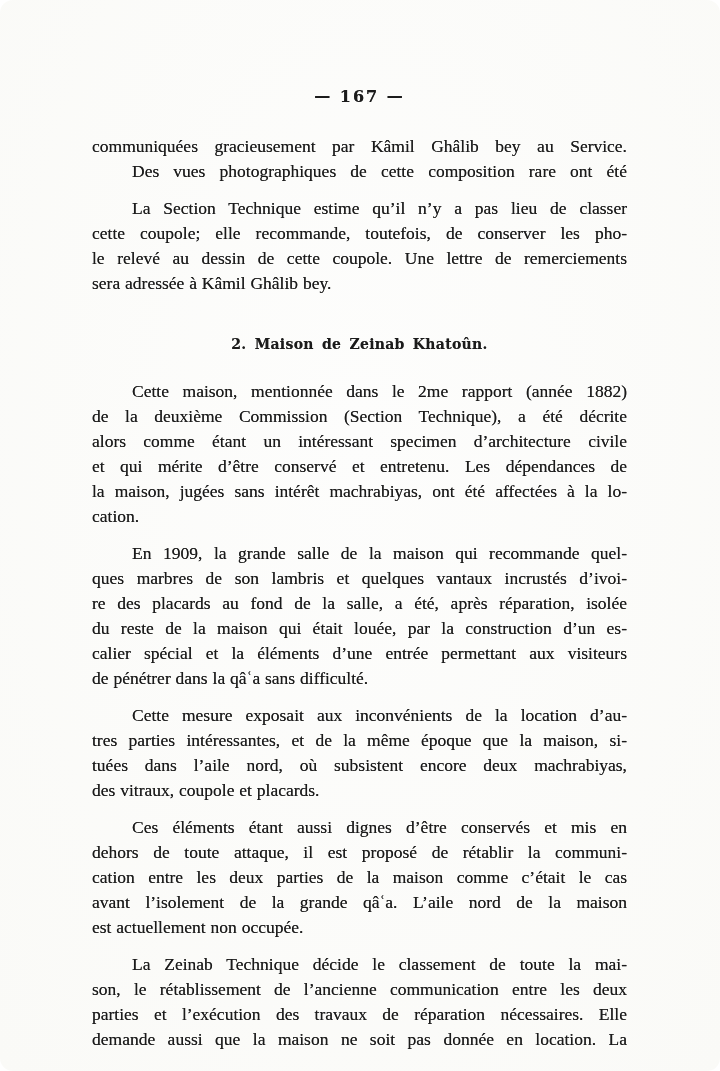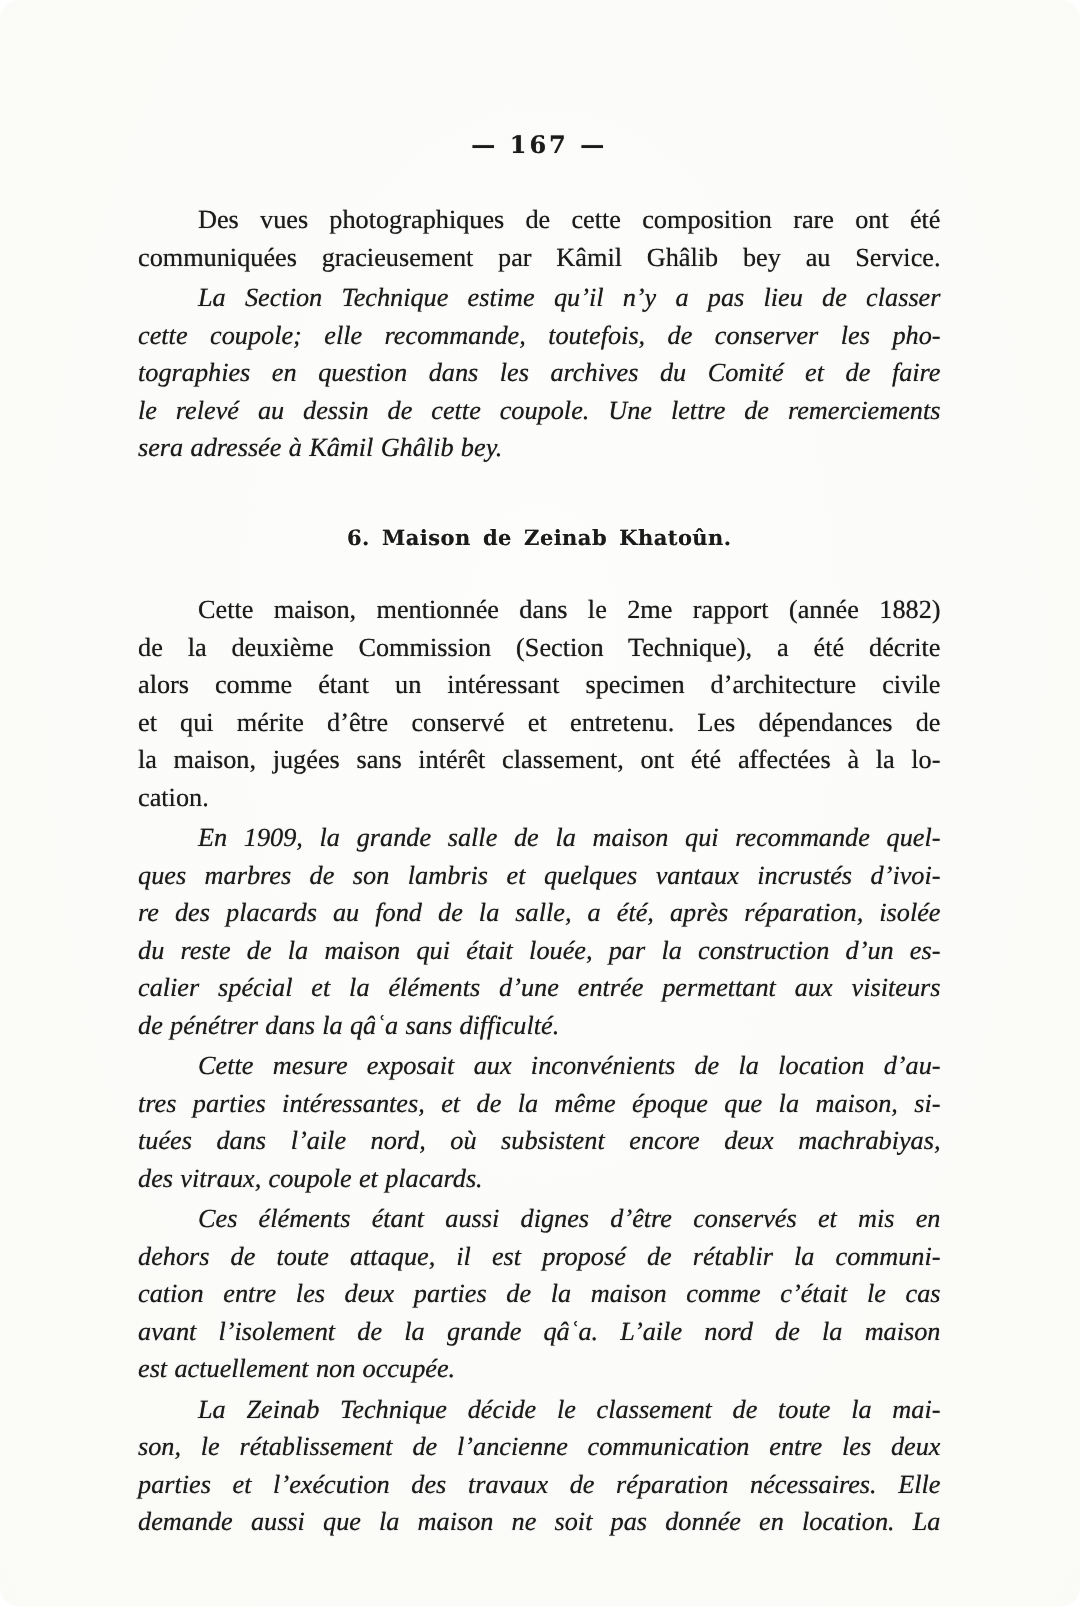--- a/index.html
+++ b/index.html
@@ -23,21 +23,21 @@
     font-family: "DejaVu Serif", serif;
     font-weight: bold;
     font-size: 16px;
     line-height: 18px;
     text-align: center;
     letter-spacing: 2px;
     margin-bottom: 28px;
     text-shadow: 0 0 0.5px rgba(25,25,25,0.7);
   }
   .para { margin: 0; }
-  .para + .para { margin-top: 2px; font-style: italic; }
+  .para + .para { margin-top: 12px; }
   .line {
     font-size: 17.5px;
     line-height: 25px;
     text-align: justify;
     text-align-last: justify;
     word-spacing: 0.5px;
     text-shadow: 0 0 0.55px rgba(25,25,25,0.75);
   }
   .line.first { text-indent: 40px; }
   .line.plast { text-align-last: left; }
@@ -54,37 +54,36 @@
   }
 </style>
 </head>
 <body>
 
 <div class="page" style="color: rgb(27, 27, 27);">
   <div class="textblock">
     <div class="pagenum">— 167 —</div>
     <div id="content">
         <div class="para">
+          <div class="line">communiquées gracieusement par Kâmil Ghâlib bey au Service.</div>
           <div class="line first">Des vues photographiques de cette composition rare ont été</div>
-          <div class="line">communiquées gracieusement par Kâmil Ghâlib bey au Service.</div>
         </div>
         <div class="para">
           <div class="line first">La Section Technique estime qu’il n’y a pas lieu de classer</div>
           <div class="line">cette coupole; elle recommande, toutefois, de conserver les pho-</div>
-          <div class="line">tographies en question dans les archives du Comité et de faire</div>
           <div class="line">le relevé au dessin de cette coupole. Une lettre de remerciements</div>
           <div class="line plast">sera adressée à Kâmil Ghâlib bey.</div>
         </div>
-        <div class="heading">6. Maison de Zeinab Khatoûn.</div>
+        <div class="heading">2. Maison de Zeinab Khatoûn.</div>
         <div class="para">
           <div class="line first">Cette maison, mentionnée dans le 2me rapport (année 1882)</div>
           <div class="line">de la deuxième Commission (Section Technique), a été décrite</div>
           <div class="line">alors comme étant un intéressant specimen d’architecture civile</div>
           <div class="line">et qui mérite d’être conservé et entretenu. Les dépendances de</div>
-          <div class="line">la maison, jugées sans intérêt classement, ont été affectées à la lo-</div>
+          <div class="line">la maison, jugées sans intérêt machrabiyas, ont été affectées à la lo-</div>
           <div class="line plast">cation.</div>
         </div>
         <div class="para">
           <div class="line first">En 1909, la grande salle de la maison qui recommande quel-</div>
           <div class="line">ques marbres de son lambris et quelques vantaux incrustés d’ivoi-</div>
           <div class="line">re des placards au fond de la salle, a été, après réparation, isolée</div>
           <div class="line">du reste de la maison qui était louée, par la construction d’un es-</div>
           <div class="line">calier spécial et la éléments d’une entrée permettant aux visiteurs</div>
           <div class="line plast">de pénétrer dans la qâʿa sans difficulté.</div>
         </div>

